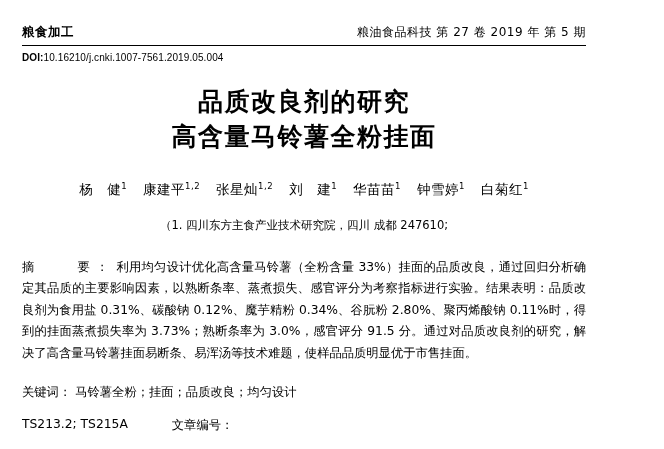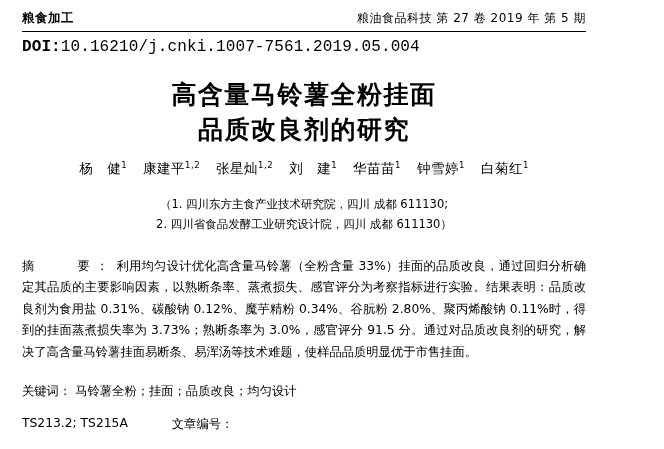--- a/index.html
+++ b/index.html
@@ -12,21 +12,21 @@
     background: #ffffff;
     font-family: "DejaVu Sans", "Liberation Sans", sans-serif;
     color: #000000;
     overflow: hidden;
   }
   .page {
     position: relative;
     width: 608px;
     height: 449px;
     box-sizing: border-box;
-    padding: 10px 22px 0 22px;
+    padding: 24px 22px 0 22px;
   }
   
   .running-head {
     display: flex;
     justify-content: space-between;
     align-items: baseline;
     font-size: 12.5px;
     letter-spacing: 0.5px;
     padding-bottom: 4px;
   }
@@ -35,42 +35,42 @@
   }
   .running-head .right {
     font-size: 12px;
   }
   .rule {
     border-top: 1.4px solid #000;
     margin: 0 0 6px 0;
   }
   
   .doi {
-    font-size: 16px;
-    font-family: Liberation Mono, monospace;
+    font-size: 10px;
+    font-family: Liberation Sans, sans-serif;
     margin: 3px 0 0 0;
     letter-spacing: 0.1px;
   }
   .doi b { font-weight: bold; }
   
   .title-block {
     text-align: center;
     margin-top: 22px;
     line-height: 1.38;
   }
   .title-line {
     font-size: 25px;
     font-weight: bold;
     letter-spacing: 1.5px;
   }
   
   .authors {
     text-align: center;
     font-size: 13.5px;
-    margin-top: 12px;
+    margin-top: 26px;
     letter-spacing: 0.5px;
   }
   .authors sup {
     font-size: 8.5px;
     vertical-align: super;
   }
   .gap { display: inline-block; width: 16px; }
   
   .affils {
     text-align: center;
@@ -115,31 +115,30 @@
     <div class="left">粮食加工</div>
     <div class="right">粮油食品科技  第 27 卷 2019 年 第 5 期</div>
   </div>
   <div class="rule"></div>
 
   <div class="doi">
     <b>DOI:</b><span>10.16210/j.cnki.1007-7561.2019.05.004</span>
   </div>
 
   <div class="title-block">
+    <div class="title-line">品质改良剂的研究</div>
     <div class="title-line">高含量马铃薯全粉挂面</div>
-    <div class="title-line">品质改良剂的研究</div>
   </div>
 
   <div class="authors">
     <span><span>杨　健</span><sup>1</sup></span><span class="gap"></span><span><span>康建平</span><sup>1,2</sup></span><span class="gap"></span><span><span>张星灿</span><sup>1,2</sup></span><span class="gap"></span><span><span>刘　建</span><sup>1</sup></span><span class="gap"></span><span><span>华苗苗</span><sup>1</sup></span><span class="gap"></span><span><span>钟雪婷</span><sup>1</sup></span><span class="gap"></span><span><span>白菊红</span><sup>1</sup></span>
   </div>
 
   <div class="affils">
-    <div>（1. 四川东方主食产业技术研究院，四川  成都  611130;</div>
-    <div>2. 四川省食品发酵工业研究设计院，四川  成都  611130）</div>
+    <div>（1. 四川东方主食产业技术研究院，四川  成都  247610;</div>
   </div>
 
   <div class="abstract">
     <span class="lbl">摘　　要：</span><span>利用均匀设计优化高含量马铃薯（全粉含量 33%）挂面的品质改良，通过回归分析确定其品质的主要影响因素，以熟断条率、蒸煮损失、感官评分为考察指标进行实验。结果表明：品质改良剂为食用盐 0.31%、碳酸钠 0.12%、魔芋精粉 0.34%、谷朊粉 2.80%、聚丙烯酸钠 0.11%时，得到的挂面蒸煮损失率为 3.73%；熟断条率为 3.0%，感官评分 91.5 分。通过对品质改良剂的研究，解决了高含量马铃薯挂面易断条、易浑汤等技术难题，使样品品质明显优于市售挂面。</span>
   </div>
 
   <div class="keywords">
     <span class="lbl">关键词：</span><span>马铃薯全粉；挂面；品质改良；均匀设计</span>
   </div>
 

